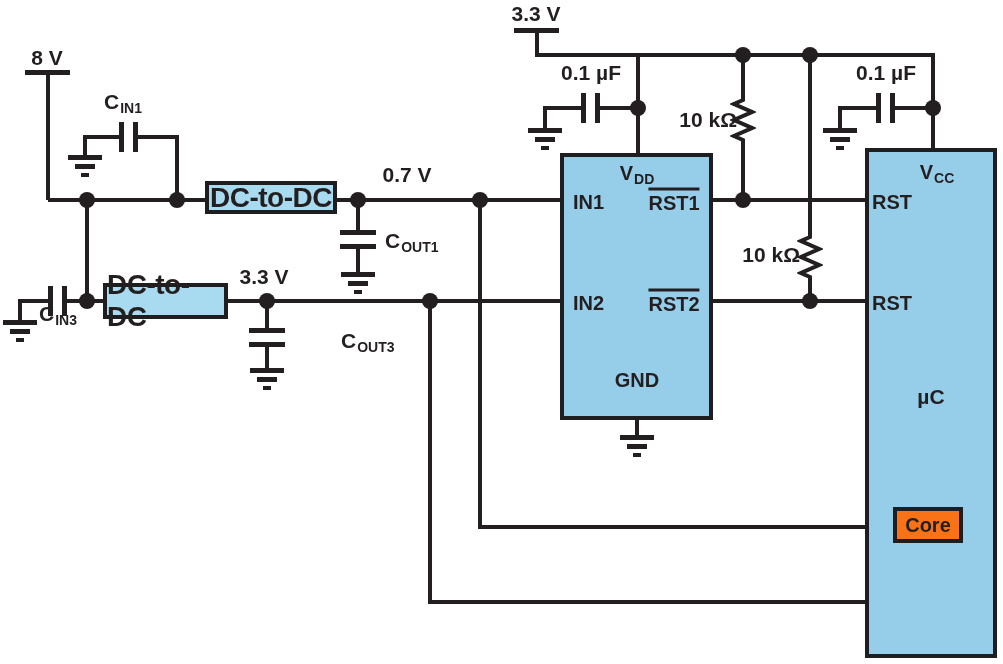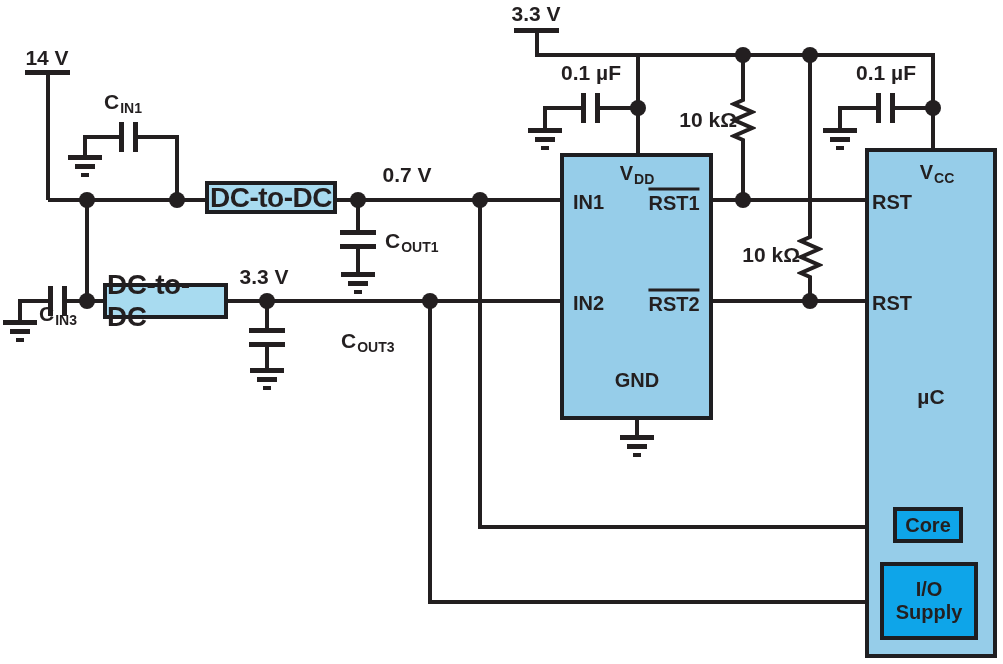--- a/index.html
+++ b/index.html
@@ -11,21 +11,21 @@
   .wv{position:absolute;width:4px;background:#231f20;}
   .bar{position:absolute;height:5px;background:#231f20;}
   .dot{position:absolute;width:16px;height:16px;border-radius:50%;background:#231f20;}
   .plate-v{position:absolute;width:5px;height:30px;background:#231f20;}
   .plate-h{position:absolute;width:36px;height:5px;background:#231f20;}
   .icon{position:absolute;}
   .box{position:absolute;border:4px solid #1e1e21;box-sizing:border-box;}
   .dcbox{background:#a8dbf0;display:flex;align-items:center;justify-content:center;
          font-weight:bold;font-size:28px;letter-spacing:-0.5px;}
   .icbox{background:#96cde9;}
-  .inbox{background:#0ea5e9;display:flex;align-items:center;justify-content:center;
+  .inbox{background:#f97316;display:flex;align-items:center;justify-content:center;
          flex-direction:column;font-weight:bold;font-size:20px;line-height:1.15;}
   .lbl{position:absolute;font-weight:bold;font-size:21px;white-space:nowrap;color:#231f20;}
   .pin{font-size:20px;text-align:center;}
   .sub{font-size:14px;position:relative;bottom:-4px;margin-left:1px;}
   .center{transform:translate(-50%,-50%);}
   .vcenter{transform:translateY(-50%);}
   .ov{display:inline-block;border-top:3px solid #231f20;padding-top:2px;line-height:1;}
 </style>
 </head>
 <body>
@@ -167,24 +167,20 @@
     <span>DC-to-DC</span>
   </div>
   <div class="box dcbox" style="left:103px;top:283px;width:125px;height:36px;">
     <span>DC-to-DC</span>
   </div>
   <div class="box icbox" style="left:560px;top:153px;width:153px;height:267px;"></div>
   <div class="box icbox" style="left:865px;top:148px;width:132px;height:510px;"></div>
   <div class="box inbox" style="left:893px;top:507px;width:70px;height:36px;">
     <span>Core</span>
   </div>
-  <div class="box inbox" style="left:880px;top:562px;width:98px;height:78px;">
-    <span>I/O</span>
-    <span>Supply</span>
-  </div>
 
   <span class="lbl pin center" style="left:637px;top:173px;">
     <span>V</span><span class="sub">DD</span>
   </span>
   <span class="lbl pin vcenter" style="left:573px;top:202px;">IN1</span>
   <span class="lbl pin center" style="left:674px;top:201px;">
     <span class="ov">RST1</span>
   </span>
   <span class="lbl pin vcenter" style="left:573px;top:303px;">IN2</span>
   <span class="lbl pin center" style="left:674px;top:302px;">
@@ -192,21 +188,21 @@
   </span>
   <span class="lbl pin center" style="left:637px;top:380px;">GND</span>
 
   <span class="lbl pin center" style="left:937px;top:172px;">
     <span>V</span><span class="sub">CC</span>
   </span>
   <span class="lbl pin vcenter" style="left:872px;top:202px;">RST</span>
   <span class="lbl pin vcenter" style="left:872px;top:303px;">RST</span>
   <span class="lbl center" style="left:931px;top:397px;">µC</span>
 
-  <span class="lbl center" style="left:47px;top:58px;">14 V</span>
+  <span class="lbl center" style="left:47px;top:58px;">8 V</span>
   <span class="lbl center" style="left:536px;top:14px;">3.3 V</span>
   <span class="lbl center" style="left:382px;top:175px;margin-left:25px;">0.7 V</span>
   <span class="lbl center" style="left:264px;top:277px;">3.3 V</span>
   <span class="lbl vcenter" style="left:104px;top:102px;">
     <span>C</span><span class="sub">IN1</span>
   </span>
   <span class="lbl vcenter" style="left:39px;top:266px;margin-top:48px;">
     <span>C</span><span class="sub">IN3</span>
   </span>
   <span class="lbl vcenter" style="left:385px;top:241px;">

